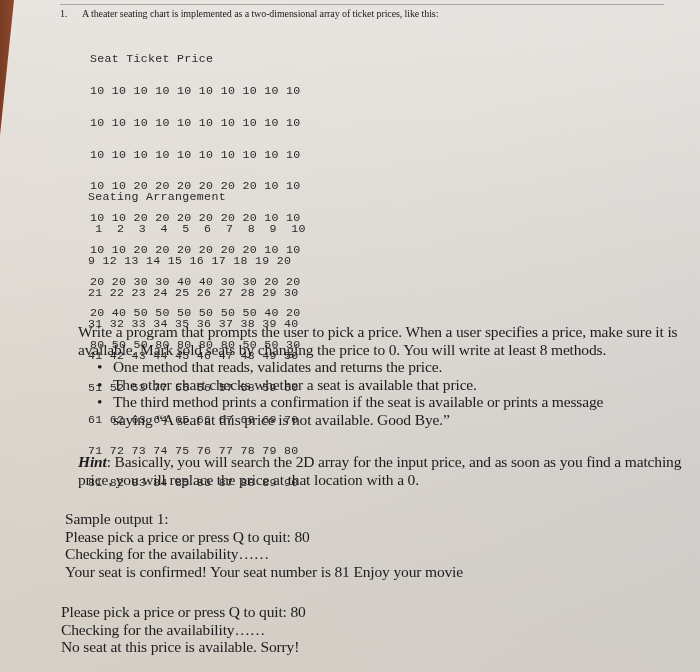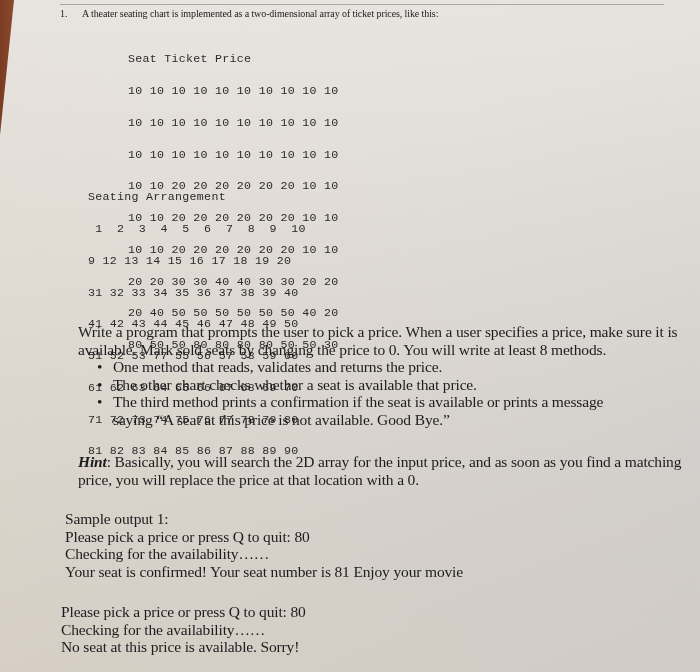--- a/index.html
+++ b/index.html
@@ -53,21 +53,21 @@
     .mono-block {
       position: absolute;
       left: 90px;
       font-family: "Liberation Mono", monospace;
       font-size: 11.6px;
       line-height: 10.6px;
       white-space: pre;
       color: #2a2a2c;
       letter-spacing: 0.3px;
     }
-    .prices { top: 33px; margin-left: 38px; }
+    .prices { top: 33px; }
     .seating { top: 171px; left: 88px; }
     .mono-block .head { margin-bottom: 0; }
     .para {
       position: absolute;
       left: 78px;
       width: 610px;
       font-size: 15.5px;
       line-height: 17.5px;
       letter-spacing: -0.15px;
     }
@@ -120,20 +120,21 @@
   <div>10 10 20 20 20 20 20 20 10 10</div>
   <div>20 20 30 30 40 40 30 30 20 20</div>
   <div>20 40 50 50 50 50 50 50 40 20</div>
   <div>80 50 50 80 80 80 80 50 50 30</div>
 </div>
 
 <div class="mono-block seating">
   <div class="head">Seating Arrangement</div>
   <div> 1  2  3  4  5  6  7  8  9  10</div>
   <div>9 12 13 14 15 16 17 18 19 20</div>
+  <div>21 22 23 24 25 26 27 28 29 30</div>
   <div>31 32 33 34 35 36 37 38 39 40</div>
   <div>41 42 43 44 45 46 47 48 49 50</div>
   <div>51 52 53 77 55 56 57 58 59 60</div>
   <div>61 62 63 64 65 66 67 68 69 70</div>
   <div>71 72 73 74 75 76 77 78 79 80</div>
   <div>81 82 83 84 85 86 87 88 89 90</div>
 </div>
 
 <div class="para p-main">
   <div>Write a program that prompts the user to pick a price. When a user specifies a price, make sure it is</div>

